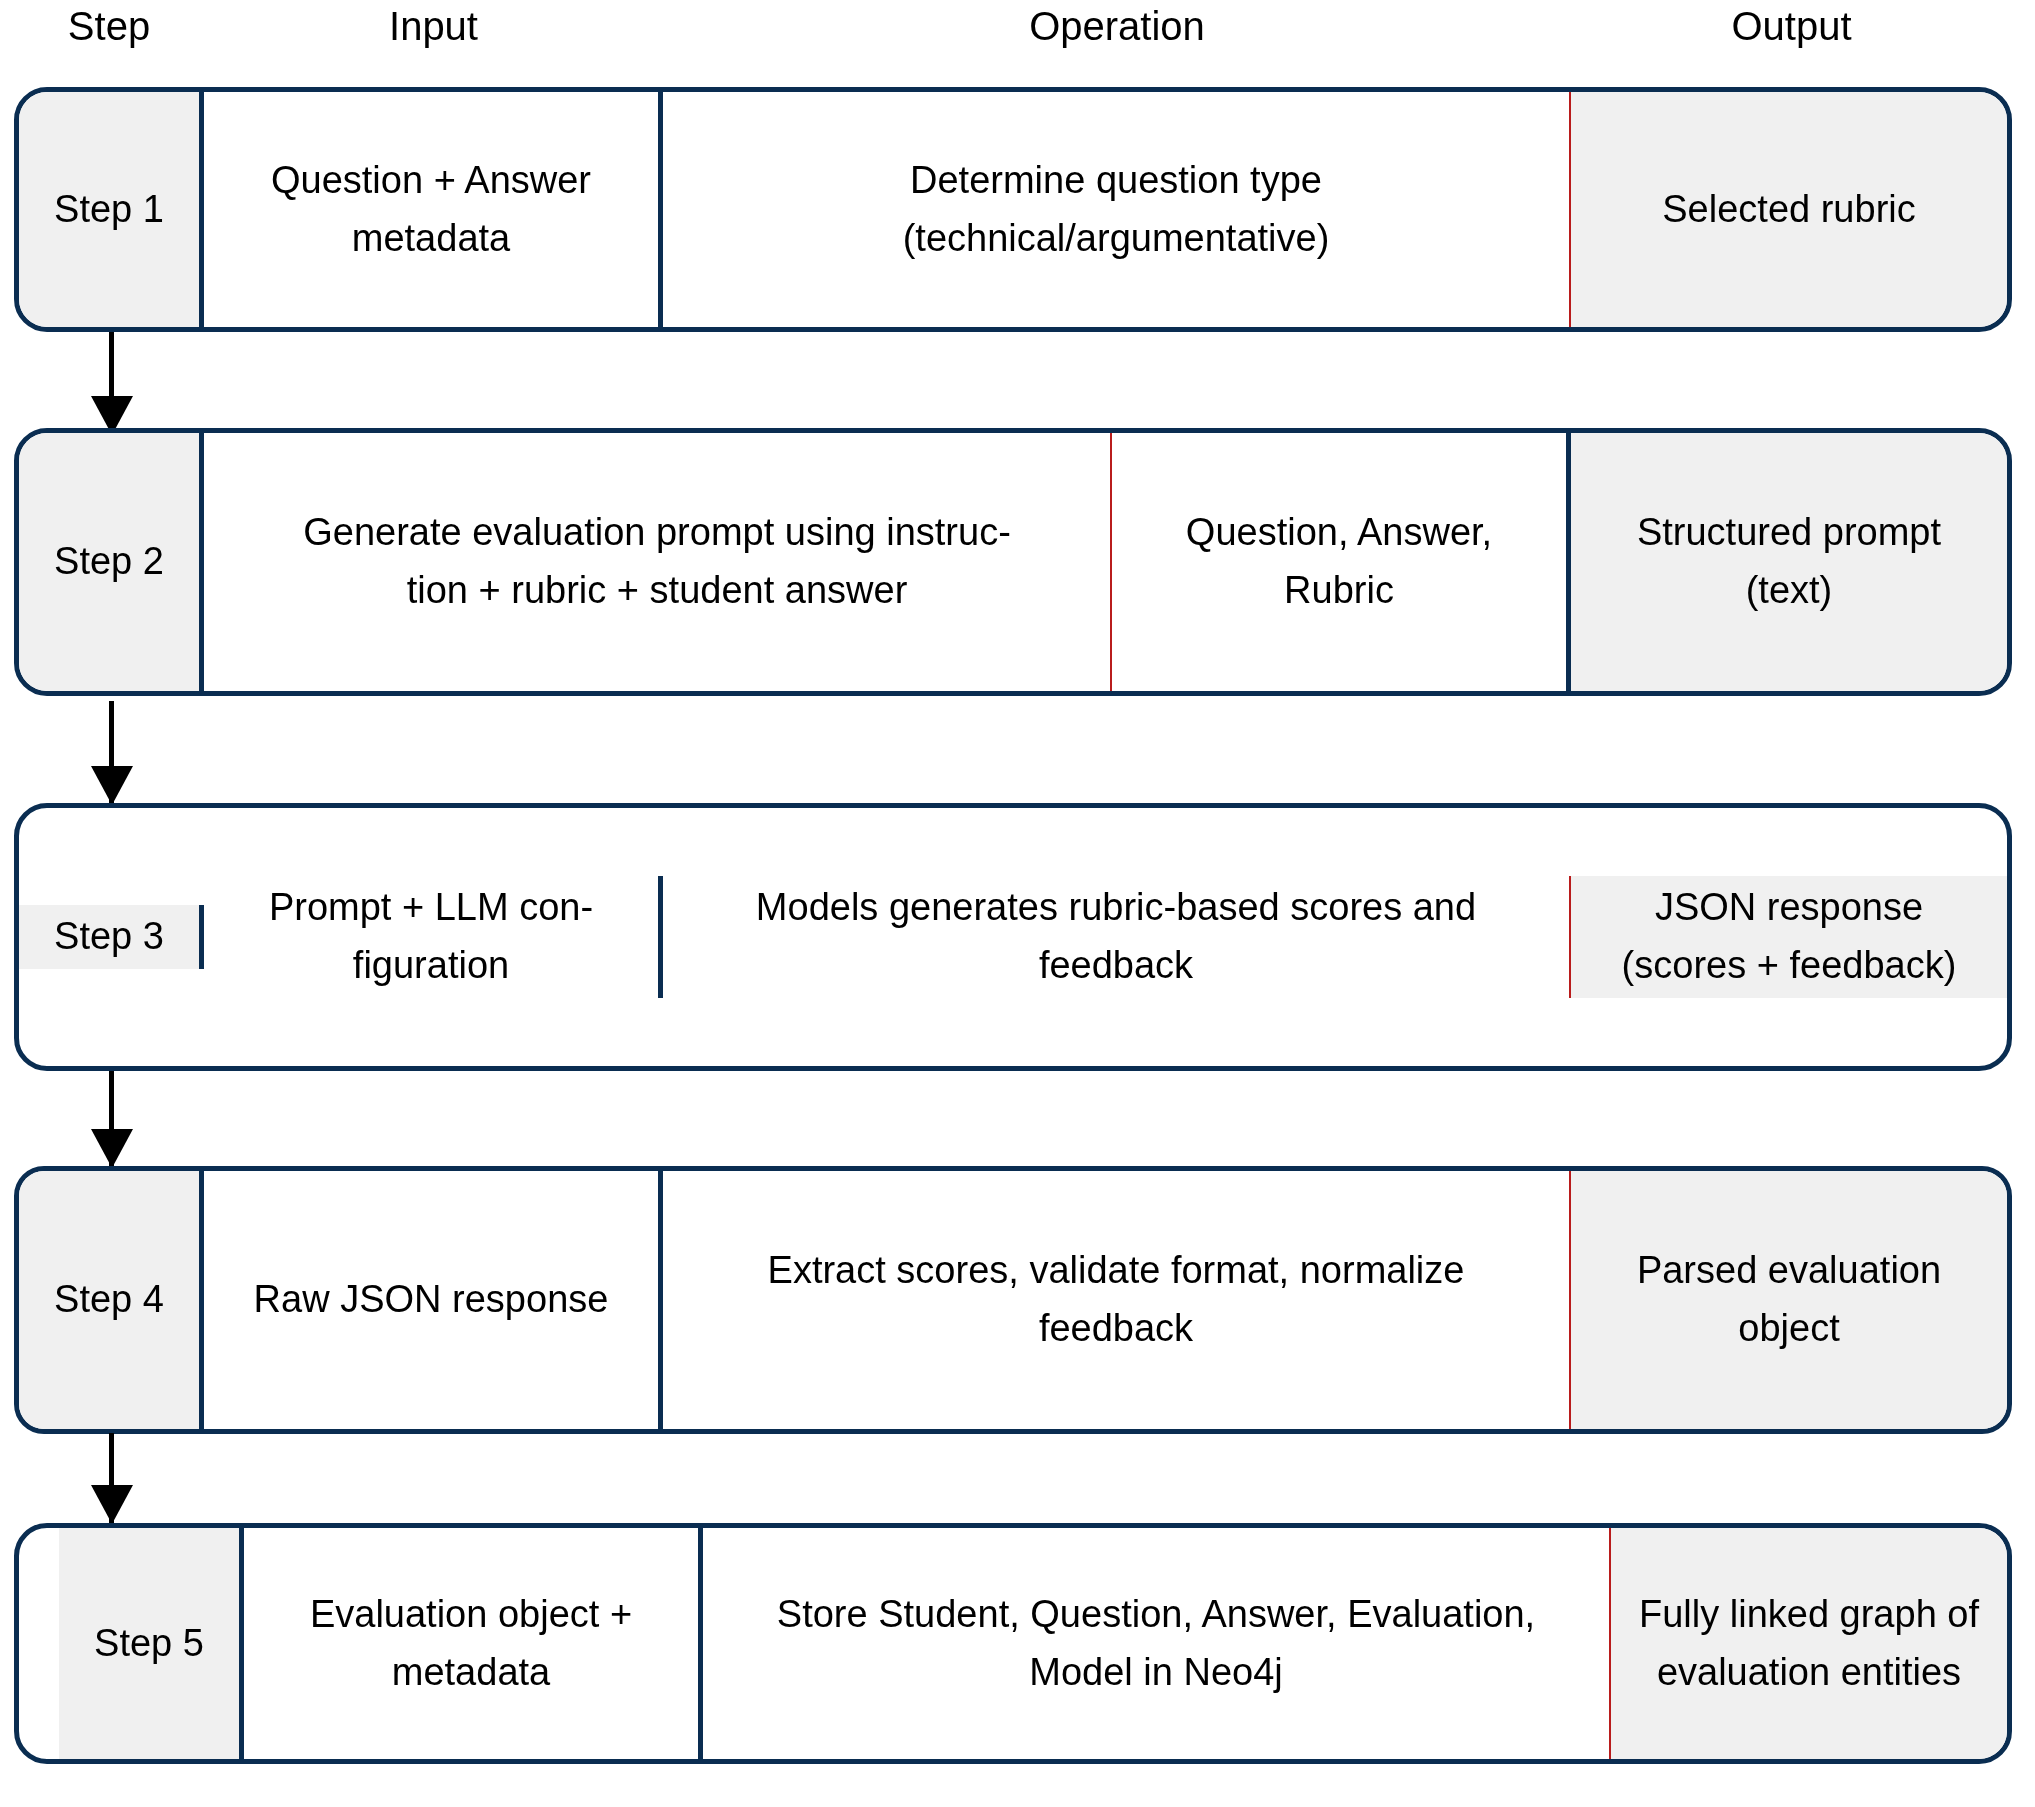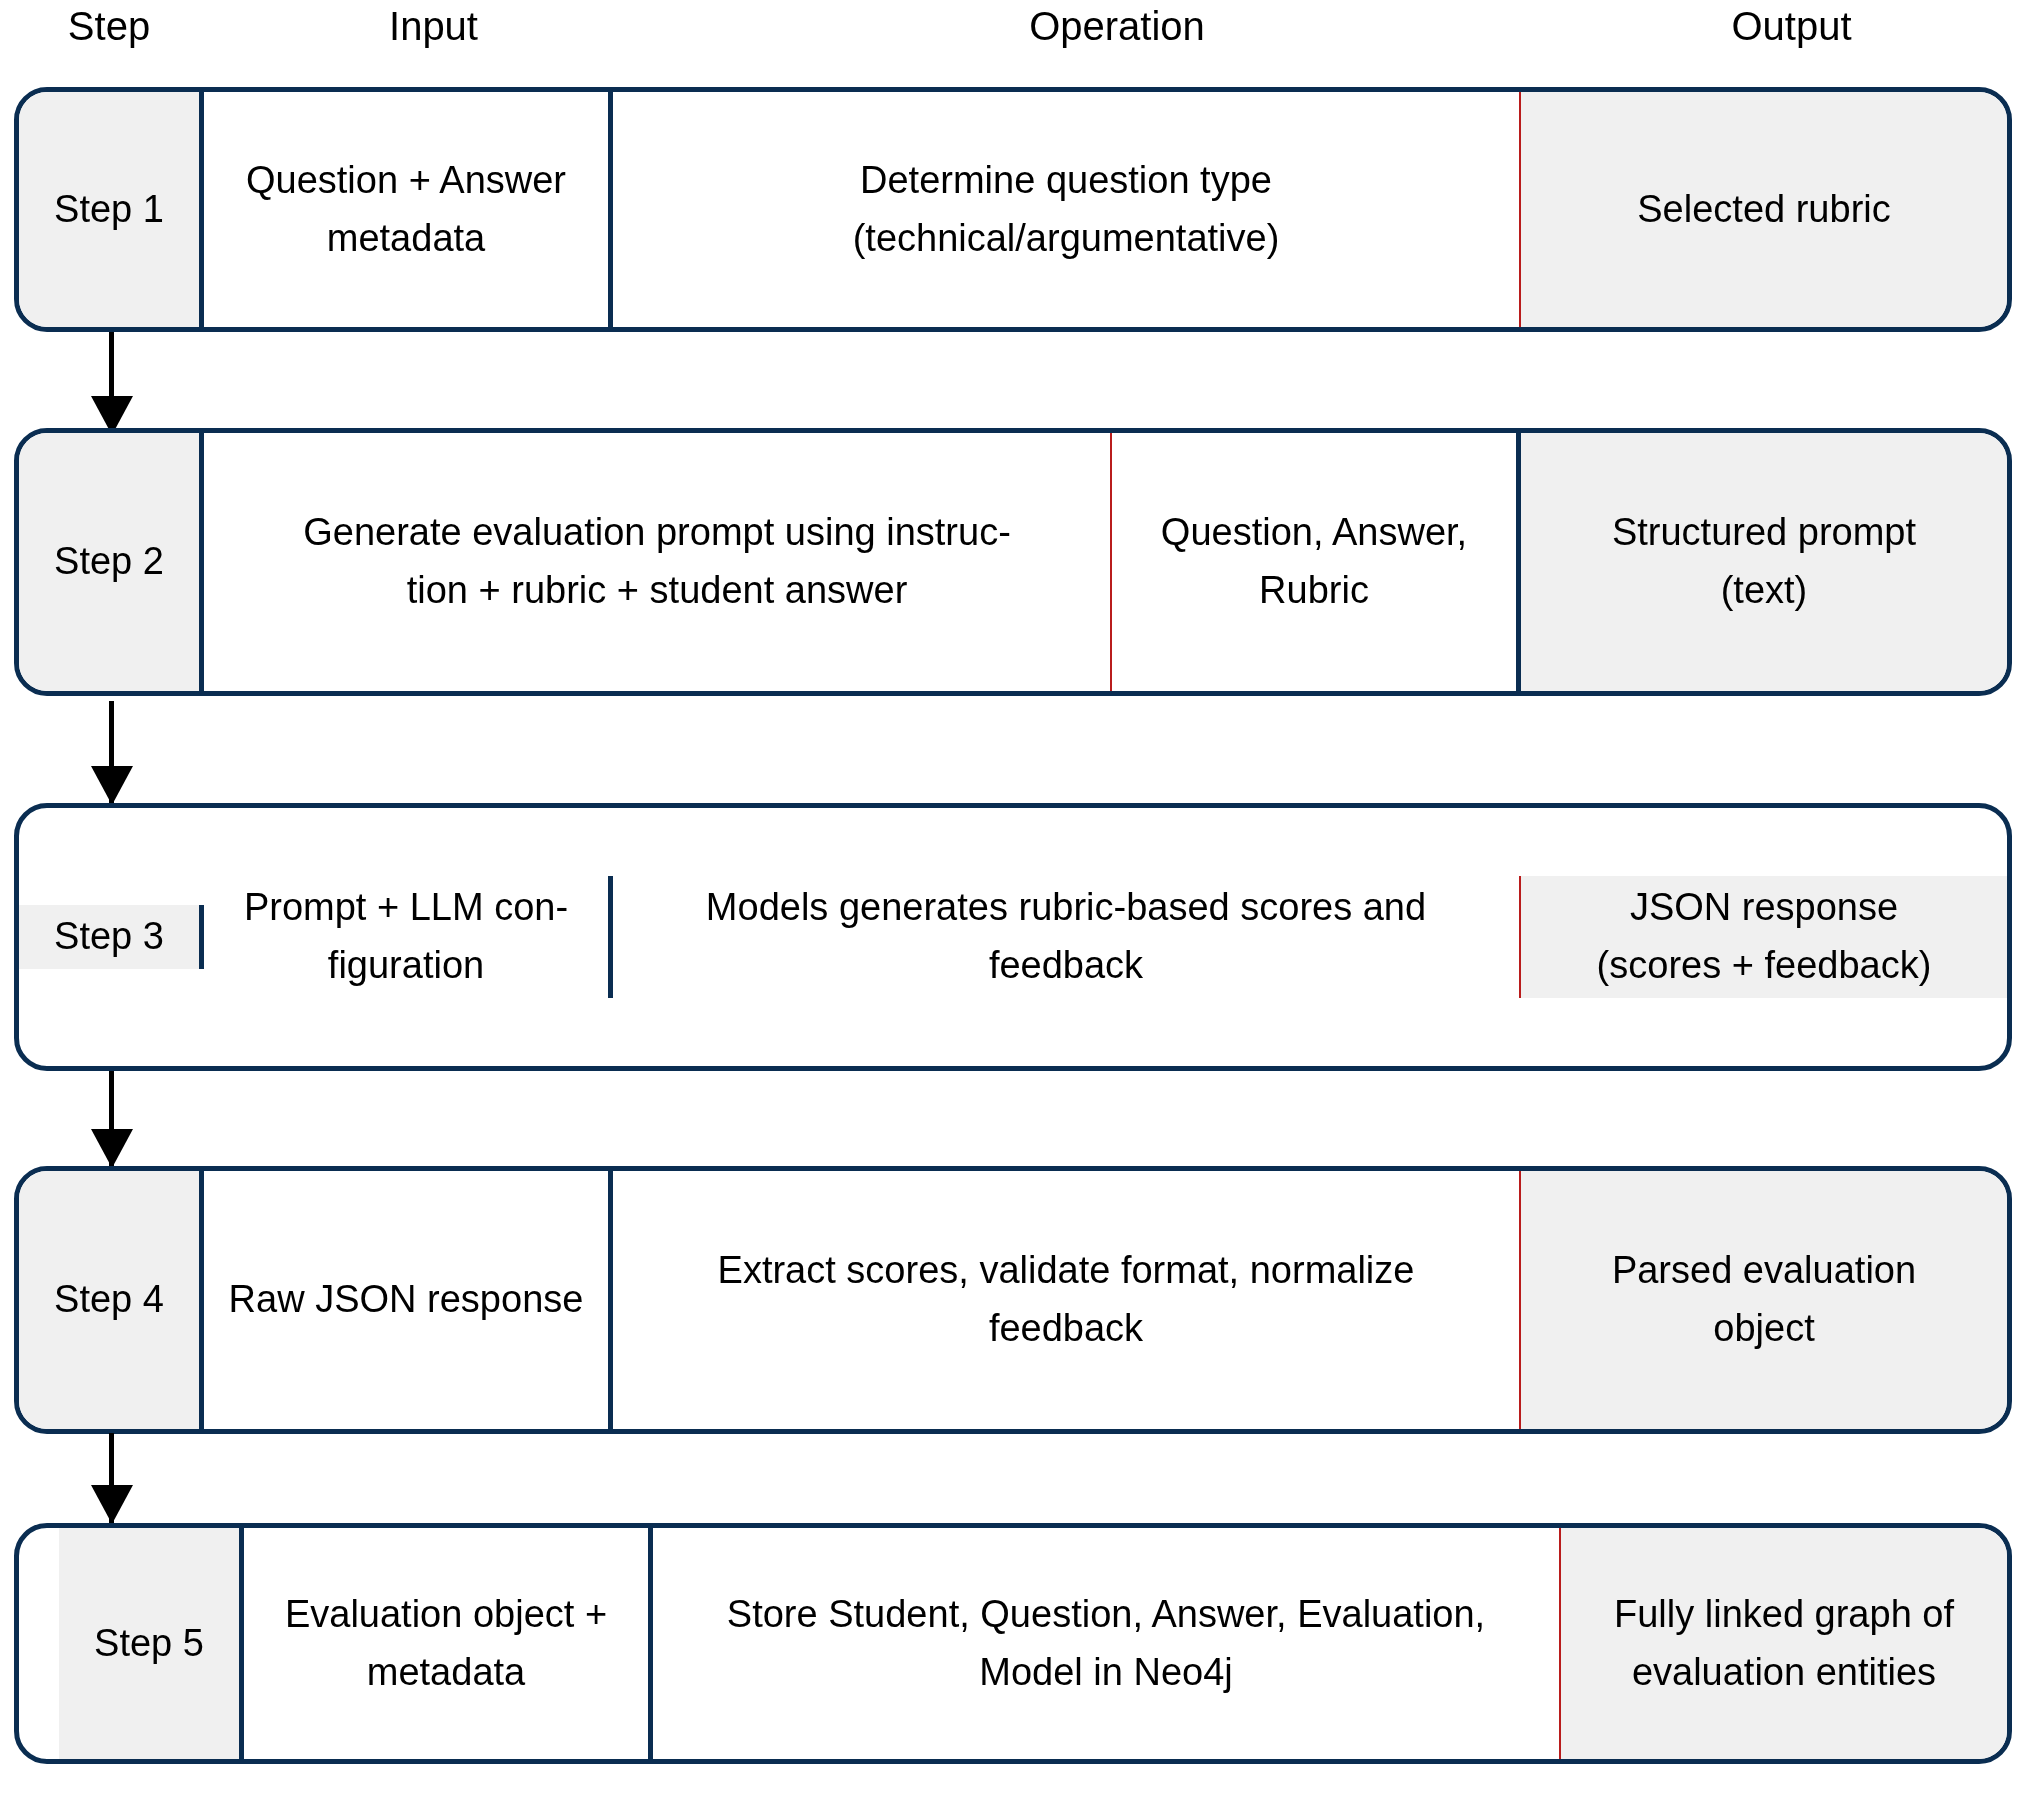--- a/index.html
+++ b/index.html
@@ -36,28 +36,28 @@
   .cell{
     box-sizing:border-box;
     display:flex;align-items:center;justify-content:center;
     text-align:center;
     font-size:38px;
     line-height:1.52;
     padding:3.4px 7.9px;
     white-space:pre-line;
   }
   .cell.step   {width:185px;background:#f0f0f0;border-right:5px solid #0a2d51;}
-  .cell.input  {width:409px;background:#ffffff;border-right:5px solid #0a2d51;}
+  .cell.input  {width:459px;background:#ffffff;border-right:5px solid #0a2d51;}
   .cell.oper   {width:908px;background:#ffffff;border-right:2px solid #b91c1c;}
   .cell.output {flex:1 1 auto;background:#f0f0f0;}
 
   #row-1{top:87px;height:245px;justify-content:center;}
   #row-2{top:428px;height:268px;}
   #row-3{top:803px;height:268px;align-items:center;}
-  #row-4{top:1166px;height:268px;}
+  #row-4{top:1166px;height:268px;border-radius:30px;}
   #row-5{top:1523px;height:241px;padding-left:40px;}
 
   
   .arrow{position:absolute;left:103px;width:17px;}
   .arrow .shaft{
     position:absolute;left:6.2px;top:0;width:5px;height:100%;
     background:#000000;
   }
   .arrow .head{
     position:absolute;left:-12.4px;bottom:-1.1px;

